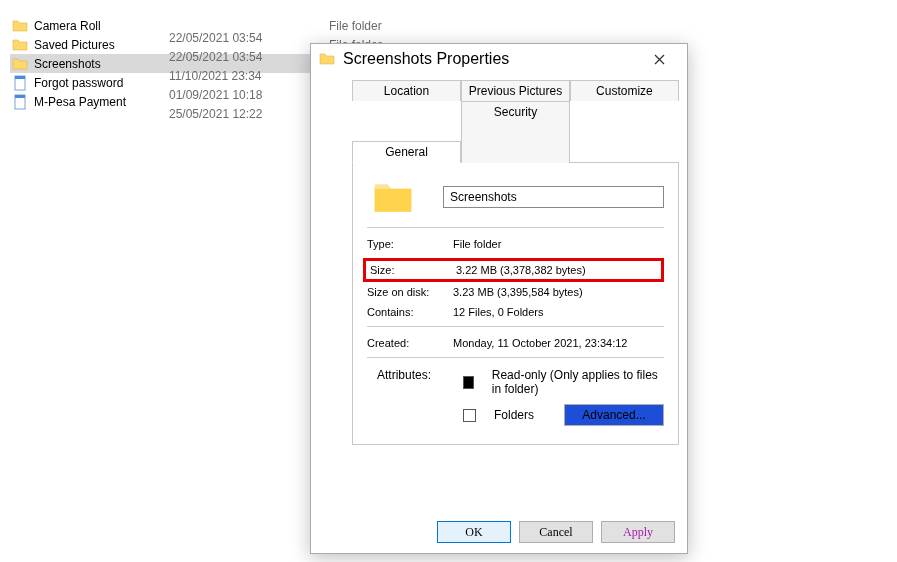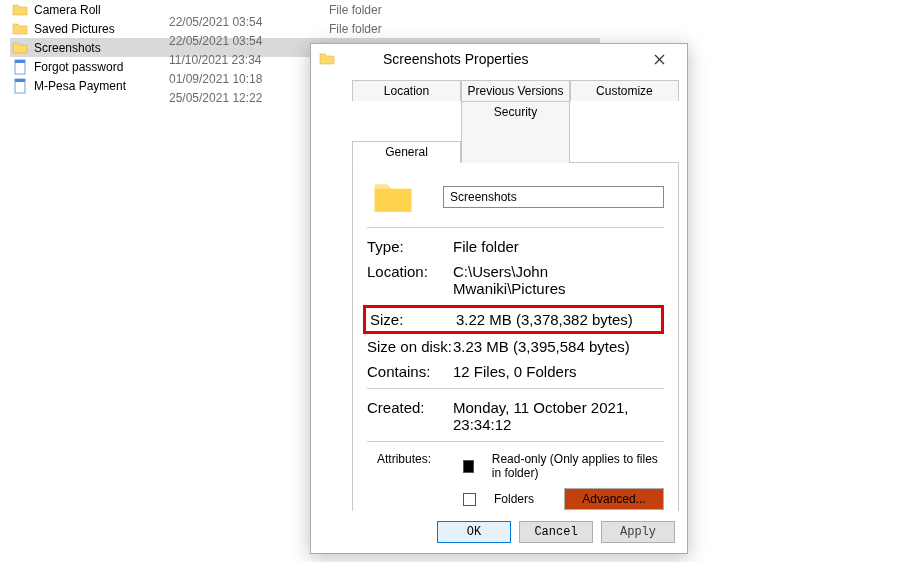--- a/index.html
+++ b/index.html
@@ -7,21 +7,21 @@
     font-family: "Segoe UI", Tahoma, sans-serif;
     font-size: 12px;
     background: #fff;
     width: 897px;
     height: 562px;
     overflow: hidden;
     position: relative;
   }
 
   
-  .file-list { position: absolute; top: 0; left: 10px; width: 590px; }
+  .file-list { position: absolute; top: 16px; left: 10px; width: 590px; }
   .file-row {
     display: flex;
     align-items: center;
     height: 19px;
     padding-left: 2px;
   }
   .file-row.selected { background: #d9d9d9; }
   .file-icon { width: 16px; height: 16px; margin-right: 6px; flex-shrink: 0; }
   .col-name { width: 135px; color: #000; }
   .col-date { width: 160px; color: #6b6b6b; margin-top: 24px; }
@@ -40,21 +40,21 @@
     display: flex;
     flex-direction: column;
   }
   .titlebar {
     display: flex;
     align-items: center;
     height: 30px;
     padding: 0 8px;
   }
   .titlebar .tb-icon { width: 16px; height: 16px; margin-right: 8px; }
-  .titlebar .tb-title { flex: 1; font-size: 14px; margin-left: 40px; }
+  .titlebar .tb-title { flex: 1; font-size: 16px; }
   .titlebar .tb-close {
     width: 40px; height: 28px; display:flex; align-items:center; justify-content:center;
     font-size: 14px;
   }
 
   .tabs-wrap { padding: 6px 8px 0 8px; }
   .tabs { display: flex; flex-wrap: wrap; }
   .tab {
     border: 1px solid #c7c7c7;
     border-bottom: none;
@@ -86,21 +86,21 @@
     flex: 1;
     border: 1px solid #888;
     height: 22px;
     padding: 2px 6px;
     font-family: inherit;
     font-size: 12px;
   }
 
   hr.sep { border: none; border-top: 1px solid #ccc; margin: 8px 0 10px 0; }
 
-  .prop-row { display: flex; margin-bottom: 8px; font-size: 15px; }
+  .prop-row { display: flex; margin-bottom: 8px; font-size: 11px; }
   .prop-label { width: 86px; }
   .prop-value { flex: 1; }
 
   .highlight-box {
     border: 3px solid #e40000;
     padding: 3px 2px 3px 0;
     margin-left: -4px;
     margin-bottom: 4px;
   }
   .highlight-box .prop-row { margin-bottom: 0; padding-left: 4px; }
@@ -120,36 +120,36 @@
 
   .check {
     width: 13px; height: 13px; border: 1px solid #555; display:inline-flex;
     align-items:center; justify-content:center; background:#fff;
     font-size: 10px; line-height:1;
   }
   .check.filled { background:#000; }
   .check.filled::after { content:""; width:7px; height:7px; background:#000; }
 
   .adv-btn {
-    width: 100px; height: 22px; border:1px solid #adadad; background:#c2410c;
+    width: 100px; height: 22px; border:1px solid #adadad; background:#1d4ed8;
     font-size:12px; font-family:inherit; text-align:center;
     align-self: flex-end;
   }
 
   .dialog-buttons {
     display:flex; justify-content:flex-end; gap:8px;
     padding: 10px 12px; border-top: 0;
     background:#fff;
   }
   .btn {
     width: 74px; height: 22px; border:1px solid #adadad; background:#e1e1e1;
-    font-size:12px; font-family:Liberation Mono, monospace;
+    font-size:12px; font-family:Liberation Serif, serif;
   }
   .btn.default { border:1.5px solid #0078d7; background:#e5f1fb; }
-  .btn.disabled { color:#404040; }
+  .btn.disabled { color:#a21caf; }
 
   .body-flex { display:flex; flex-direction:column; flex:1; min-height:0;padding-left:33px; }
   .content-scroll { flex:1; overflow:hidden; }
 </style>
 </head>
 <body>
 
 <div class="file-list" id="file-list">
     <div class="file-row">
       <span class="file-icon"><svg viewBox="0 0 16 16">
@@ -213,21 +213,21 @@
         <line x1="1" y1="1" x2="10" y2="10" stroke="#333" stroke-width="1.2"></line>
         <line x1="10" y1="1" x2="1" y2="10" stroke="#333" stroke-width="1.2"></line>
       </svg>
     </div>
   </div>
 
   <div class="body-flex">
     <div class="tabs-wrap content-scroll">
       <div class="tabs tab-row1">
         <div class="tab inactive">Location</div>
-        <div class="tab inactive">Previous Versions</div>
+        <div class="tab inactive">Previous Pictures</div>
         <div class="tab inactive">Customize</div>
       </div>
       <div class="tabs tab-row2">
         <div class="tab active">General</div>
         <div class="tab inactive">Security</div>
       </div>
 
       <div class="tab-content">
 
         <div class="section-row">
@@ -238,24 +238,20 @@
             </svg>
           </span>
           <input class="name-field" value="Screenshots" style="">
         </div>
 
         <hr class="sep">
 
         <div class="prop-row">
           <span class="prop-label">Type:</span>
           <span class="prop-value">File folder</span>
-        </div>
-        <div class="prop-row">
-          <span class="prop-label">Location:</span>
-          <span class="prop-value">C:\Users\John Mwaniki\Pictures</span>
         </div>
 
         <div class="highlight-box">
           <div class="prop-row">
             <span class="prop-label">Size:</span>
             <span class="prop-value">3.22 MB (3,378,382 bytes)</span>
           </div>
         </div>
 
         <div class="prop-row">

